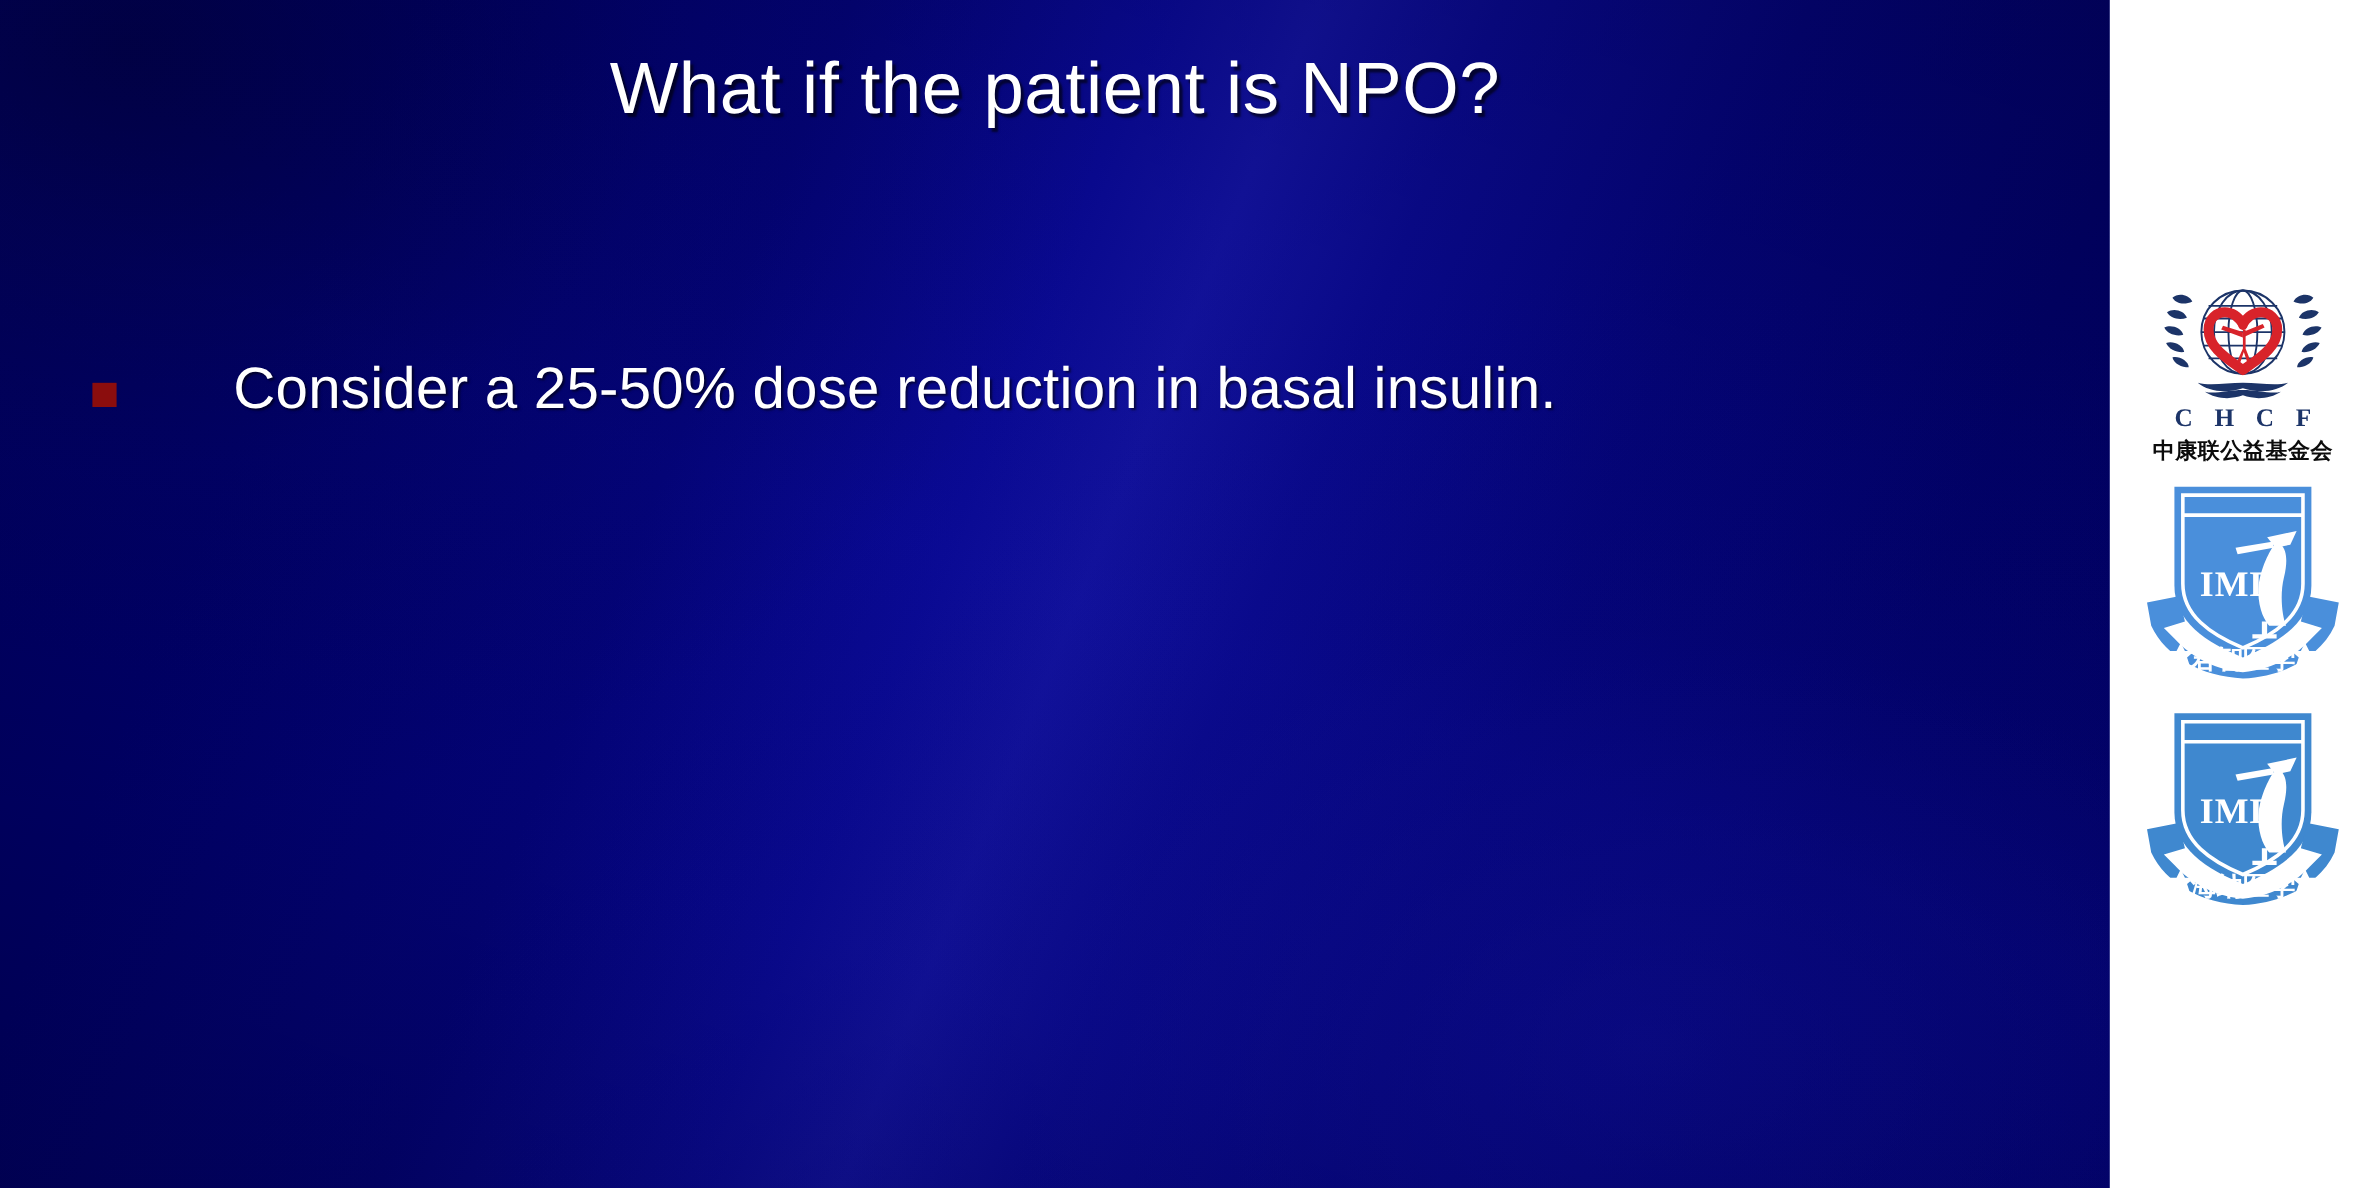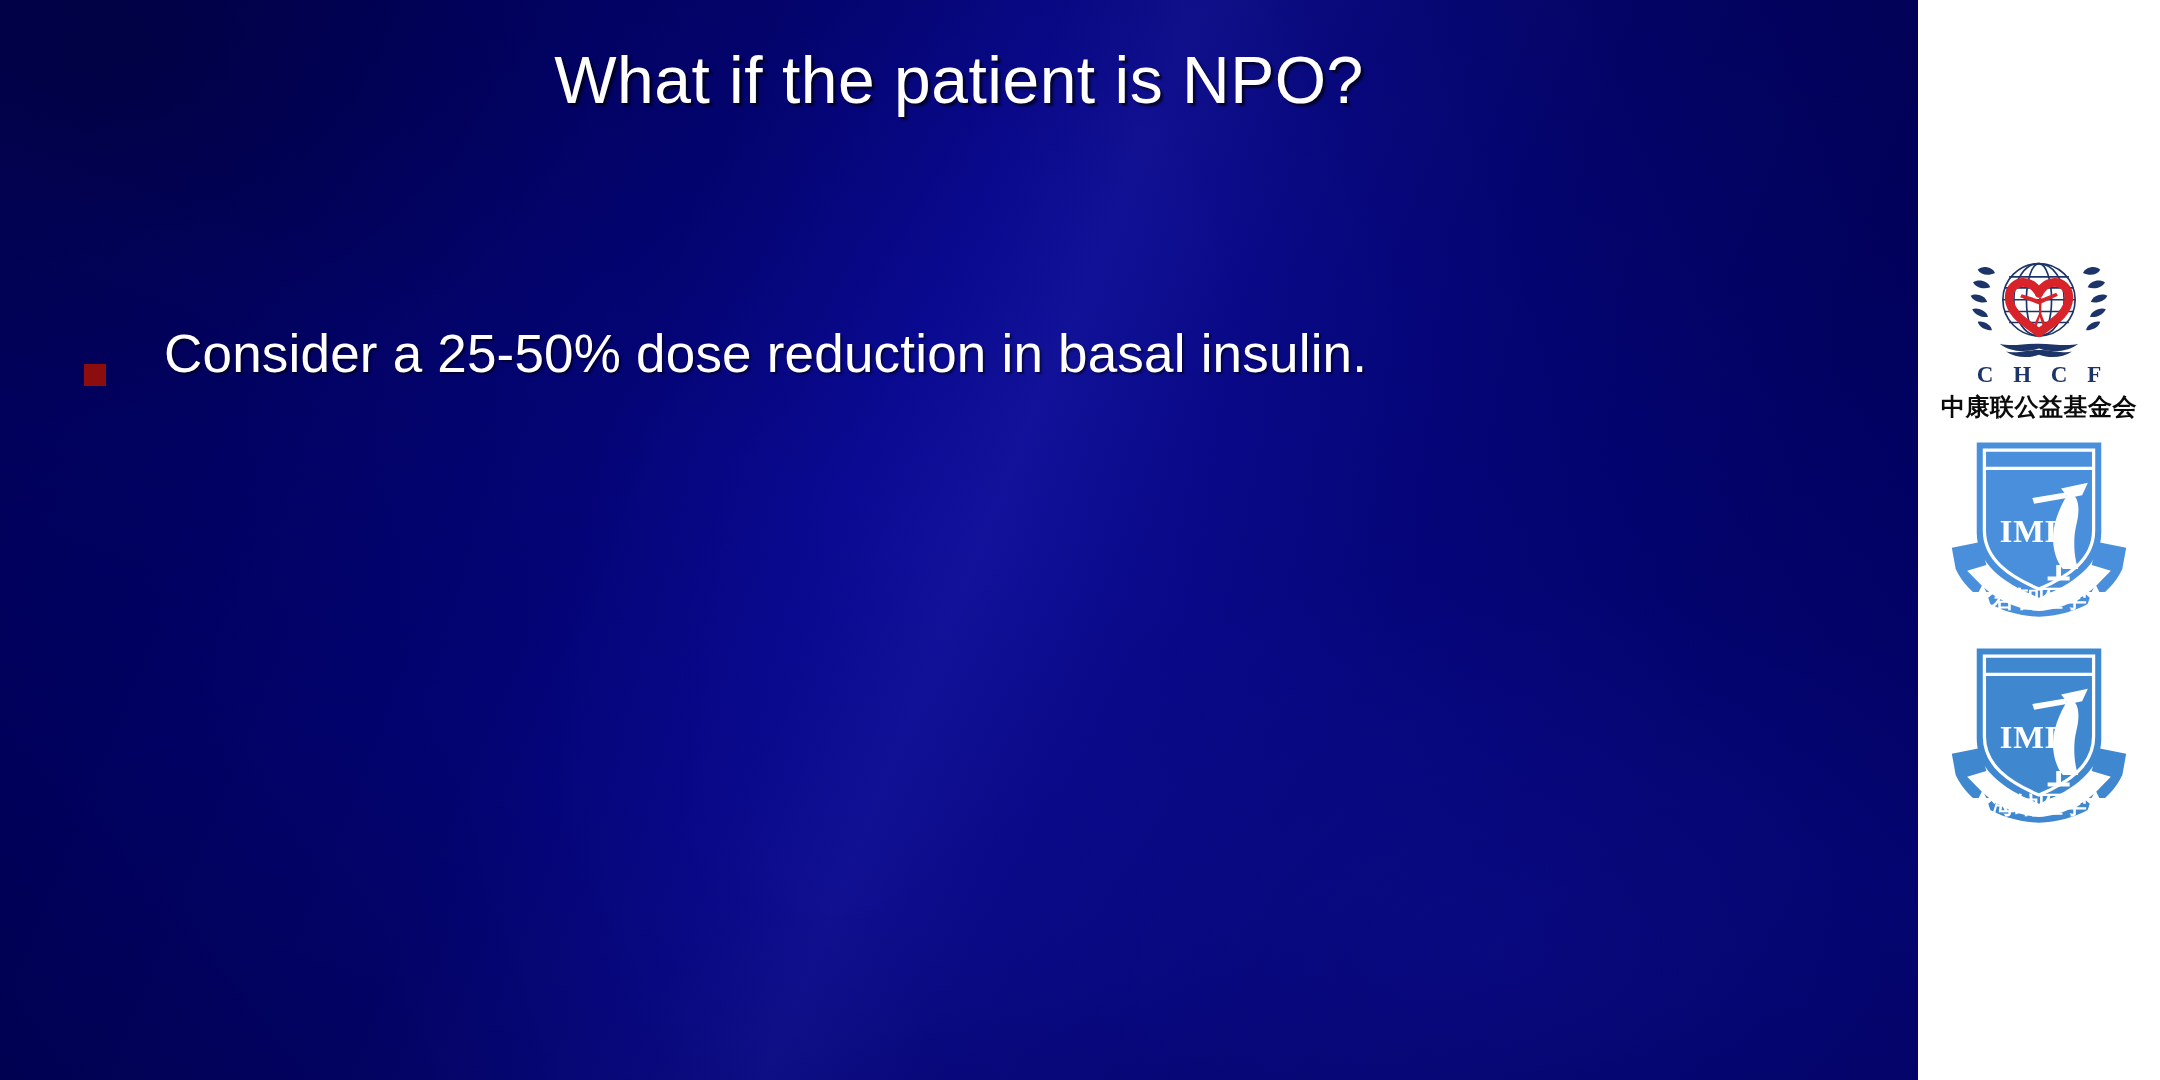--- a/index.html
+++ b/index.html
@@ -90,22 +90,23 @@
 
   
   .body-list {
     position: absolute;
     left: 84px;
     top: 322px;
     width: 1760px;
   }
   .bullet-row {
     display: flex;
-    align-items: flex-end;
+    align-items: flex-start;
     margin-bottom: 26px;
+    gap: 48px;
   }
   .bullet-marker {
     flex: none;
     width: 22px;
     height: 22px;
     background: #8B0D0D;
     margin-top: 26px;
     margin-right: 58px;
   }
   .bullet-text {
@@ -145,21 +146,21 @@
   .chcf-abbr {
     font-family: "Liberation Serif", serif;
     font-size: 23px;
     font-weight: 700;
     color: #1c3468;
     letter-spacing: 7px;
     margin-top: 1px;
     text-indent: 7px;
   }
   .chcf-cn {
-    font-size: 24px;
+    font-size: 20px;
     font-weight: 700;
     color: #0b0b0b;
     letter-spacing: 0.5px;
     margin-top: 3px;
   }
   .shield-mark { width: 182px; height: 196px; display: block; }
 </style>
 </head>
 <body>
 

